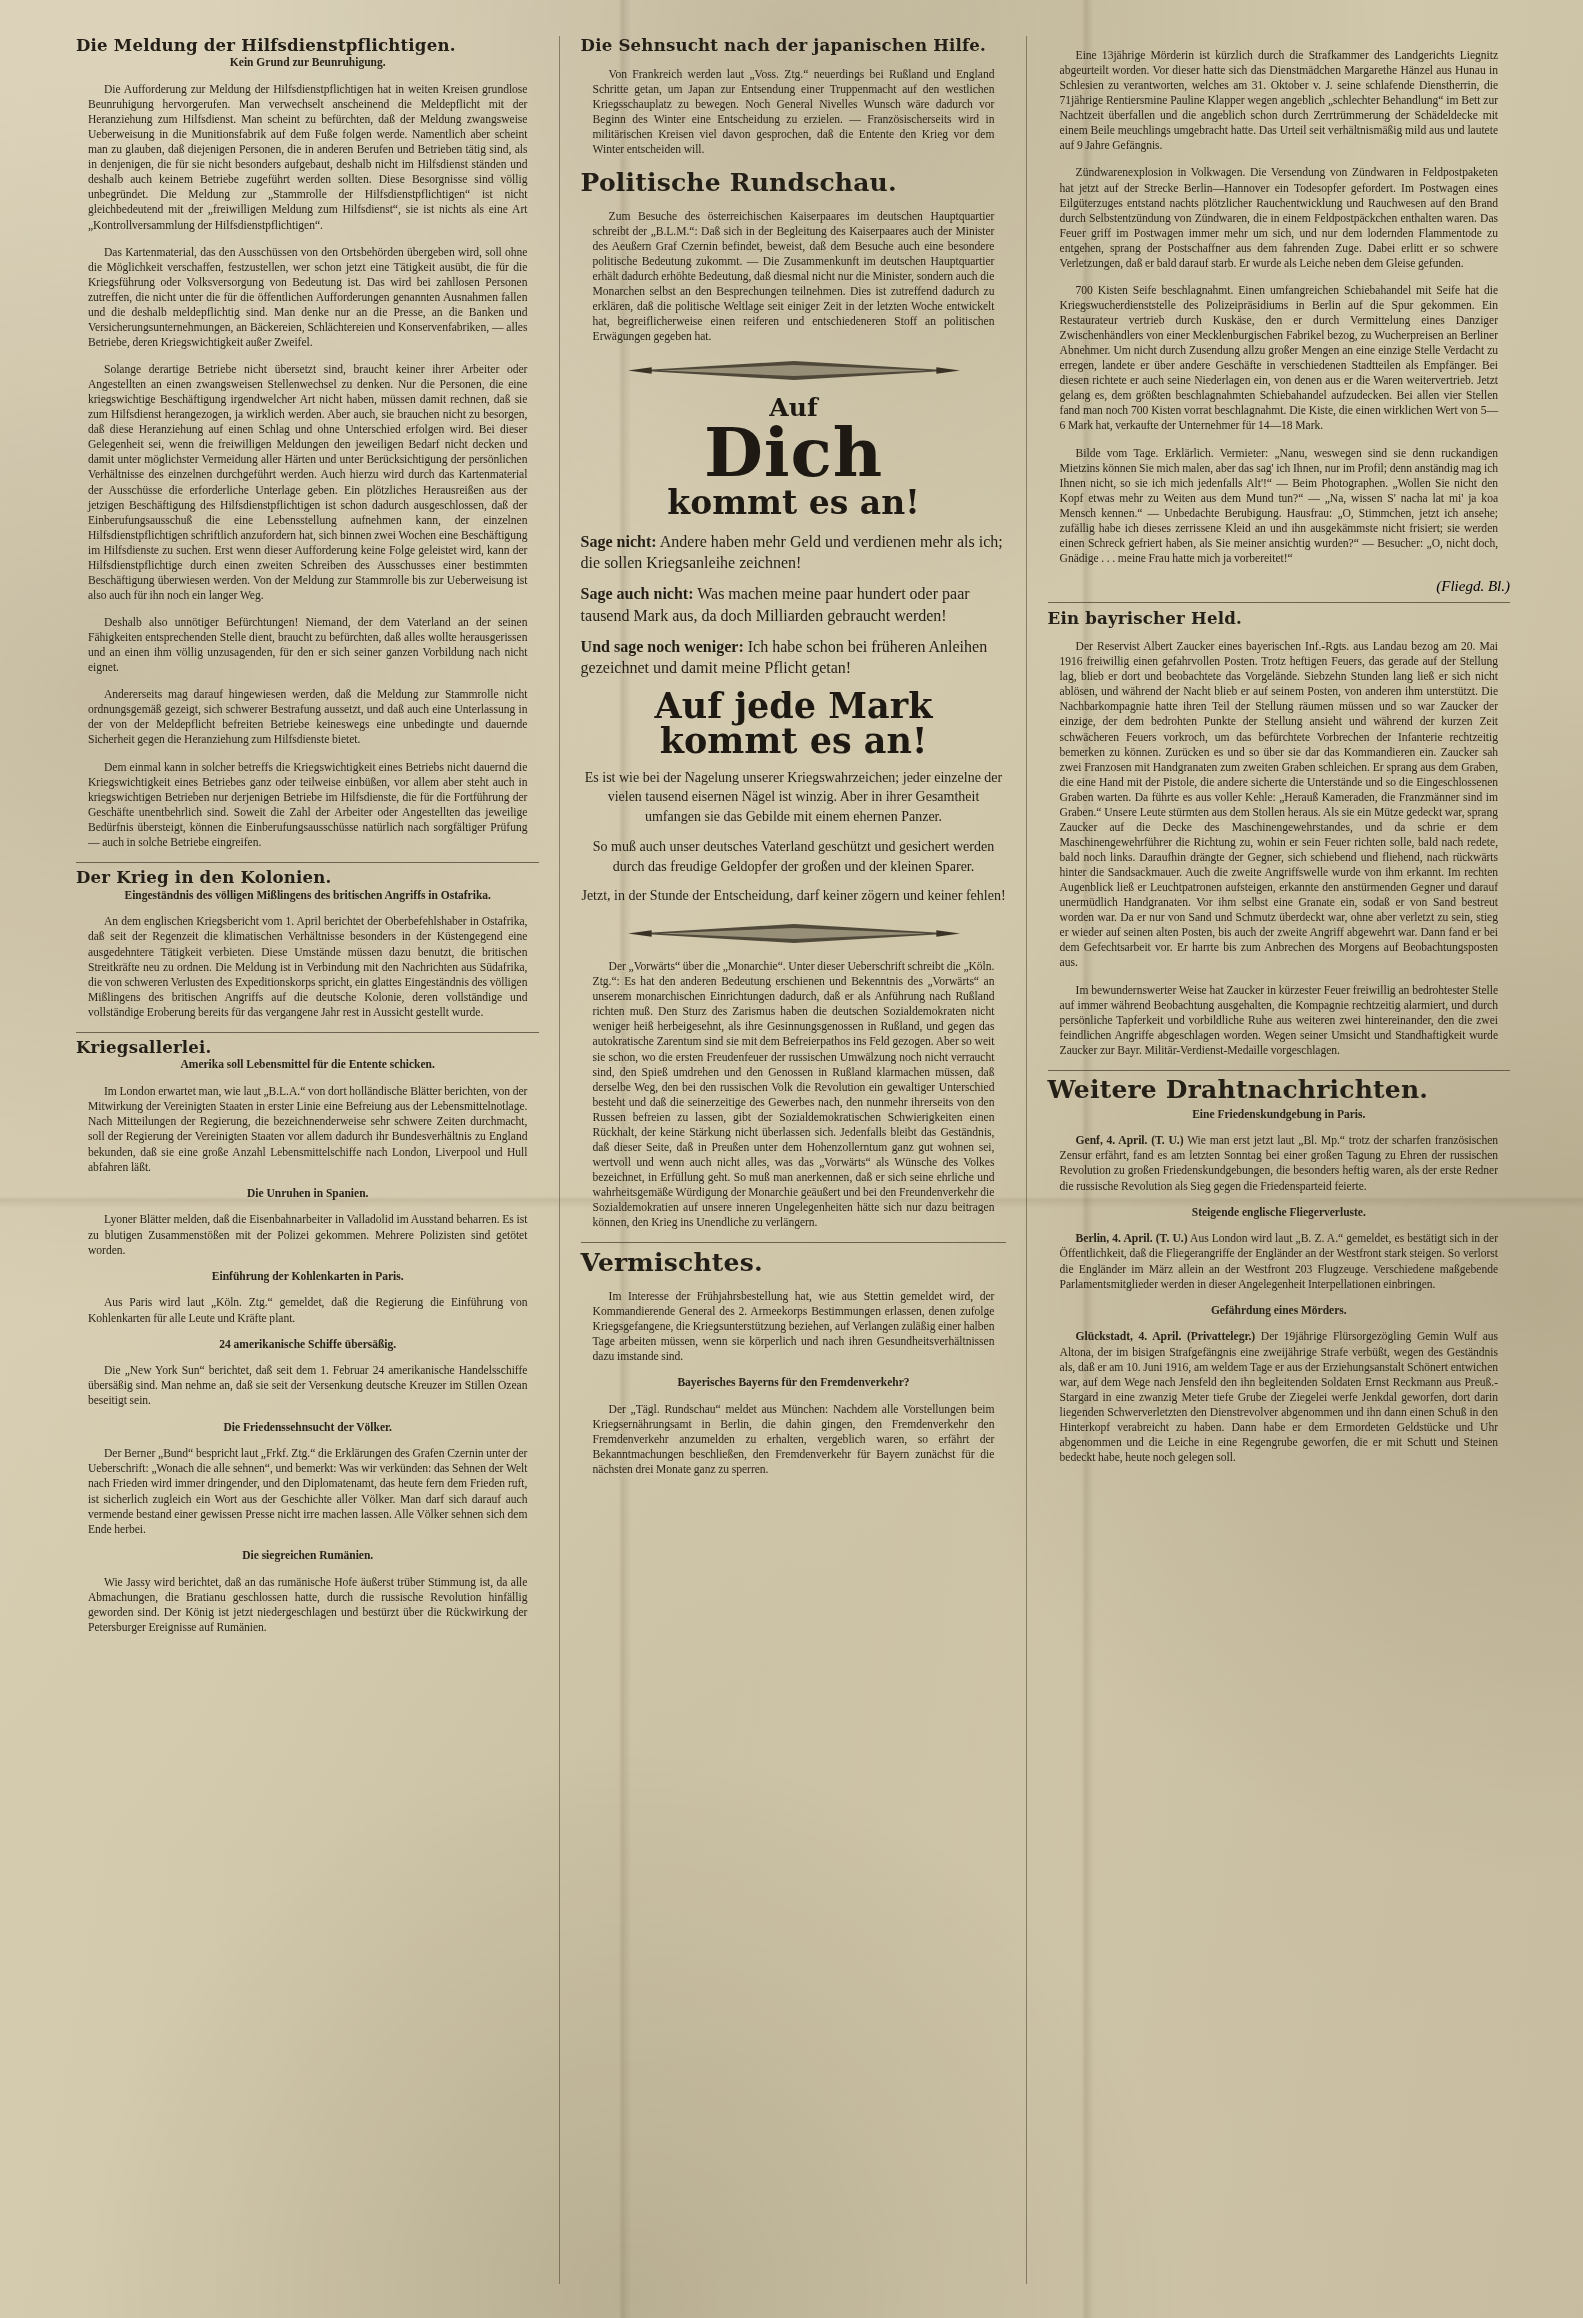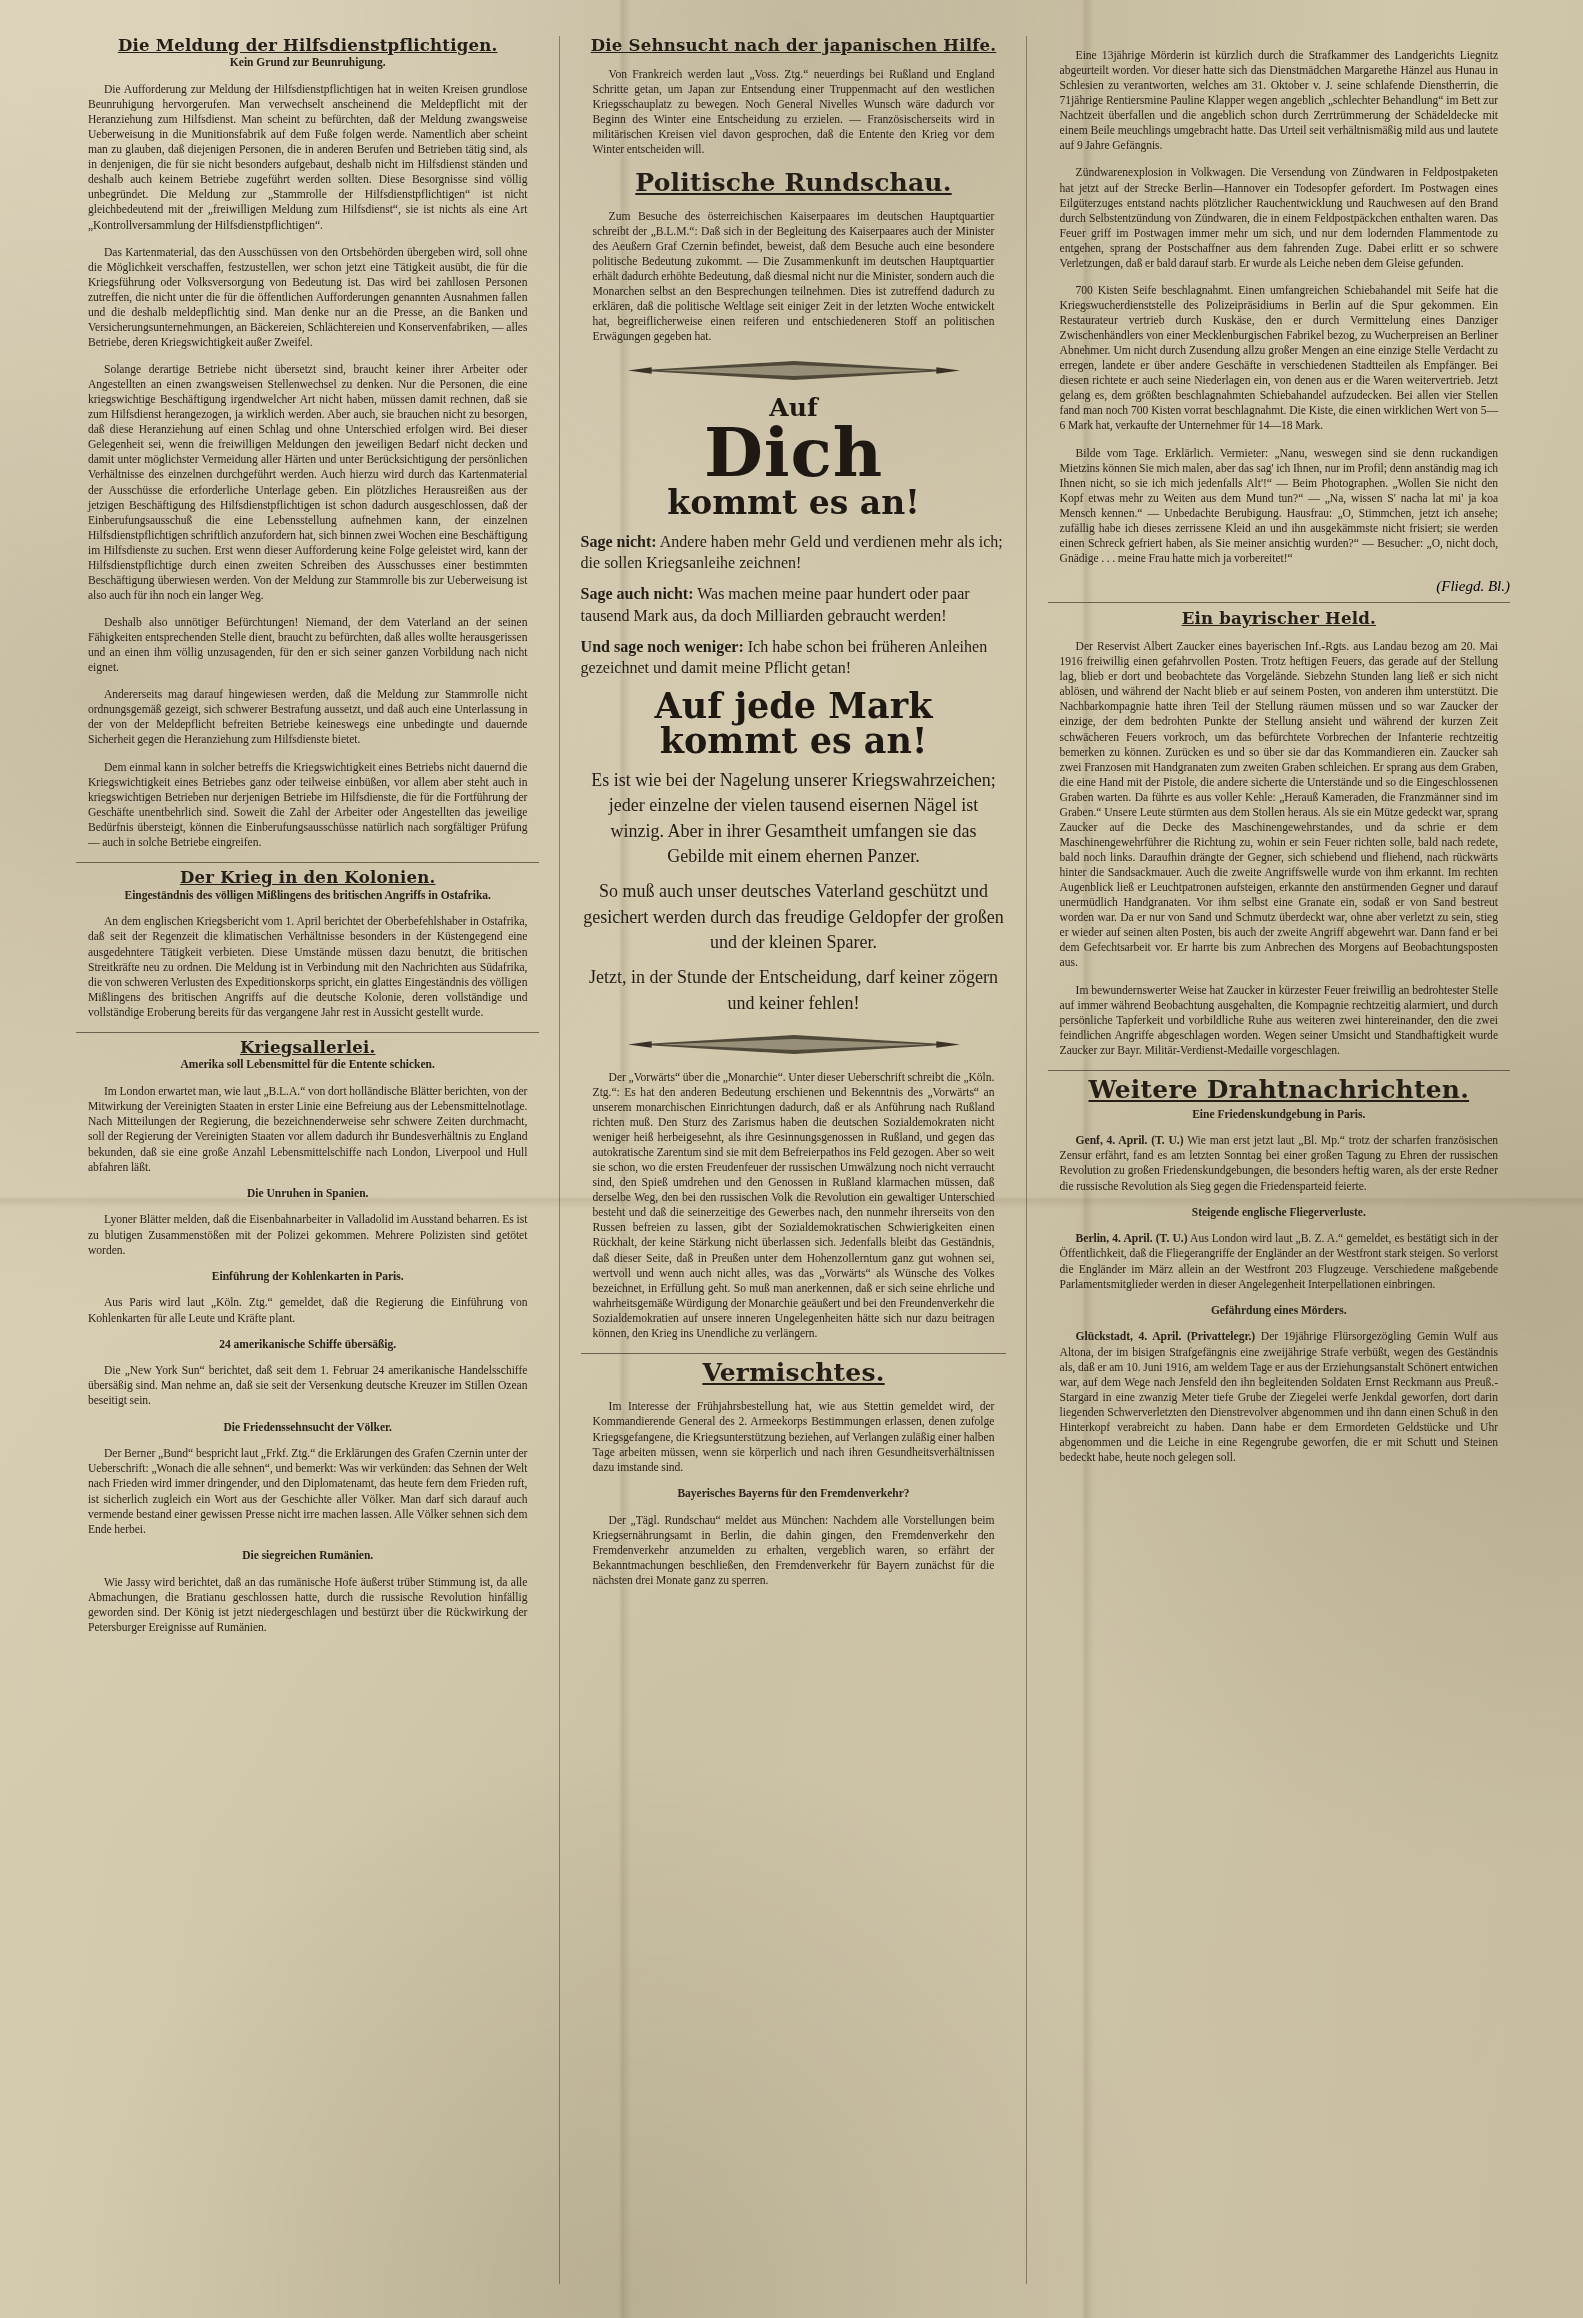--- a/index.html
+++ b/index.html
@@ -83,27 +83,25 @@
     top: 0; bottom: 0; right: 0;
     width: 0.8px;
     background: #4a412f;
     opacity: .55;
   }
 
   
   .hl {
     font-family: "DejaVu Serif", serif;
     font-weight: bold;
-    text-align: center;
     font-size: 16.6px;
     letter-spacing: 0.2px;
     color: #241f16;
     margin: 0 0 1.6px 0;
     line-height: 1.12;
-    text-decoration: underline;
   }
   .hl.huge {
     font-size: 25px;
     margin: 4.7px 0 3.2px 0;
   }
   .sub {
     text-align: center;
     font-weight: bold;
     font-size: 11.5px;
     color: #2a2419;
@@ -173,21 +171,21 @@
     font-size: 16px;
     line-height: 1.34;
     color: #241f15;
     text-align: left;
     margin: 11px 0 3.2px 0;
     font-family: "Liberation Serif", serif;
   }
   .ad-body b { font-weight: bold; }
   .ad-body .para { margin-bottom: 9.5px; }
   .ad-body2 {
-    font-size: 18px;
+    font-size: 14px;
     line-height: 1.42;
     color: #241f15;
     text-align: center;
     margin: 9.5px 0 0 0;
   }
   .sig { text-align: right; font-style: italic; font-size: 15px; }
 
   .fuzzy {
     filter: blur(0.2px);
   }

